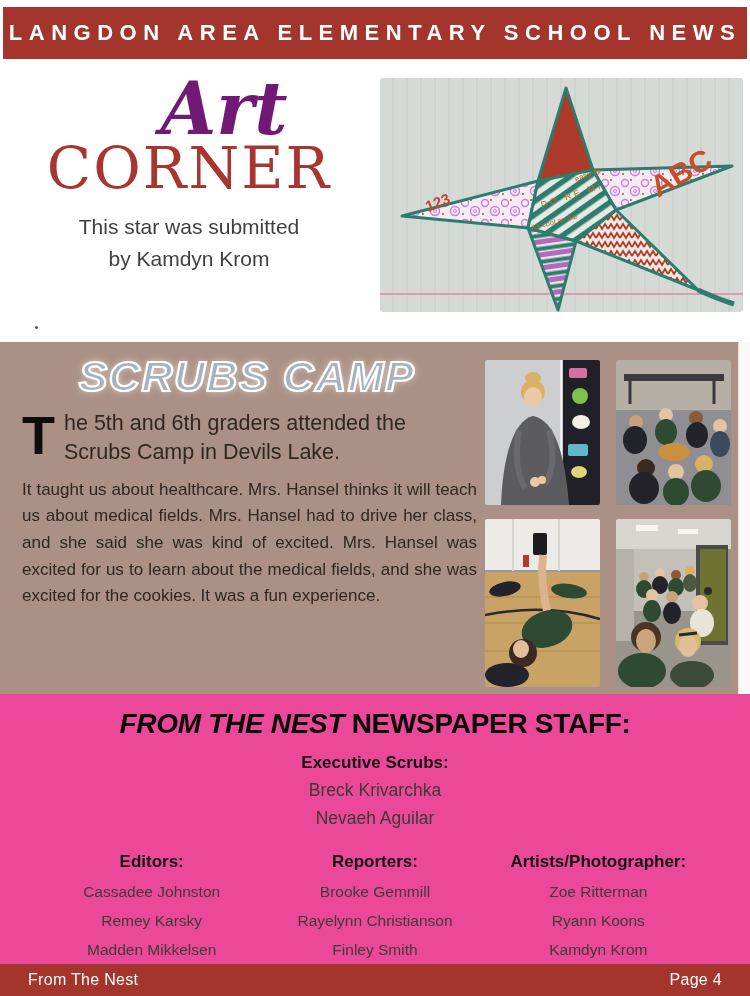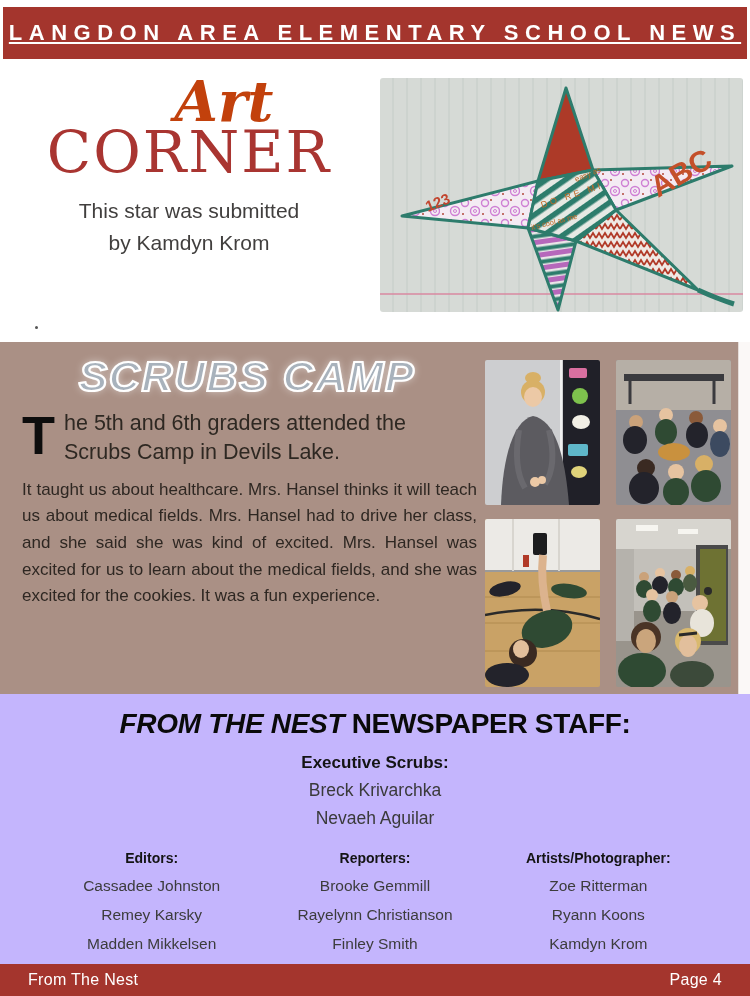--- a/index.html
+++ b/index.html
@@ -2,51 +2,51 @@
 <html><head>
 <meta charset="utf-8">
 <style>
   * { box-sizing: border-box; margin: 0; padding: 0; }
   html,body { background:#ffffff; }
   body { font-family: "Liberation Sans", sans-serif; }
   .page { position: relative; width: 750px; height: 996px; margin: 0 auto; background:#ffffff; overflow: hidden; }
 
   
   .banner { margin: 7px 3px 0 3px; height: 52px; background:#a4352d; display:flex; align-items:center; justify-content:center; }
-  .banner span { color:#ffffff; font-weight:700; font-size:22px; letter-spacing:6.5px; white-space:nowrap;text-decoration:underline; }
+  .banner span { color:#ffffff; font-weight:700; font-size:22px; letter-spacing:6.5px; white-space:nowrap; }
 
   
   .art-section { height: 283px; display:flex; }
   .art-left { width: 378px; padding-top: 12px; text-align:center; }
-  .art-script { font-family:"DejaVu Serif", serif; font-style: italic; font-weight:700; font-size: 56px; line-height: 1.0; color:#c2410c; margin-left: 70px; margin-top: 2px; }
+  .art-script { font-family:"DejaVu Serif", serif; font-style: italic; font-weight:700; font-size: 72px; line-height: 1.0; color:#701a75; margin-left: 70px; margin-top: 2px; }
   .art-main { font-family:"DejaVu Serif", serif; font-weight:400; font-size: 58px; line-height: 1.0; color:#a93531; letter-spacing: 2px; margin-top: -6px; }
   .art-caption { margin-top: 14px; font-size: 21px; line-height: 1.5; color:#413f3e; }
   .art-photo { position:absolute; left: 380px; top: 78px; width: 363px; height: 234px; border-radius: 3px; overflow:hidden; }
   .stray-dot { position:absolute; left:35px; top:326px; width:3px; height:3px; border-radius:50%; background:#555; }
 
   
   .scrubs { position: relative; height: 352px; background:#aa9085; padding: 10px 0 8px 22px; }
   .scrubs-edge { position:absolute; right:0; top:0; width:12px; height:100%; background:#fbf8f7; border-left:1px solid #e6ddd9; }
   .scrubs-title { width: 450px; text-align:center; font-style: italic; font-weight: 800; font-size: 43px; letter-spacing: 1.5px; color:#a8b2bc; -webkit-text-stroke: 2.2px #ffffff; text-shadow: 0 0 9px rgba(255,255,255,0.65), 0 0 2px rgba(255,255,255,0.9); margin-bottom: 8px; white-space:nowrap; }
   .scrubs-left { width: 455px; }
   .dropcap { float:left; font-size: 54px; line-height: 0.8; font-weight: 700; color:#0d0d0d; margin: 5px 9px 0 0; }
   .lead { font-size: 21.5px; line-height: 1.34; color:#2e2822; margin-bottom: 10px; }
   .scrubs-body { font-size: 17px; line-height: 1.57; text-align: justify; color:#2e2722; margin-bottom: 14px; }
   .scrubs-photos { position:absolute; top: 18px; right: 19px; width: 246px; display:grid; grid-template-columns: 115px 115px; grid-template-rows: 145px 168px; column-gap: 16px; row-gap: 14px; }
   .scrubs-photos svg { width:100%; height:100%; display:block; border-radius:2px; }
 
   
-  .staff { height: 270px; background:#c4b5fd; padding-top: 14px; text-align:center; }
+  .staff { height: 270px; background:#ec4899; padding-top: 14px; text-align:center; }
   .staff-title { font-size: 28px; font-weight: 800; color:#0a0a0a; letter-spacing: -0.3px; }
   .staff-title .it { font-style: italic; }
   .exec { margin-top: 10px; }
   .exec .colhead { font-size: 17px; font-weight: 700; color:#141414; line-height: 1.55; }
   .exec .name { font-size: 17.5px; color:#3a3a3a; line-height: 1.6; }
   .staff-cols { display:grid; grid-template-columns: 1fr 1fr 1fr; margin: 14px 40px 0 40px; }
-  .staff-cols .colhead { font-size: 14px; font-weight: 700; color:#141414; line-height: 1.85; }
+  .staff-cols .colhead { font-size: 17px; font-weight: 700; color:#141414; line-height: 1.85; }
   .staff-cols .name { font-size: 15.5px; color:#3c3c3c; line-height: 1.87; }
 
   
   .footer { position:absolute; left:0; bottom:0; width:750px; height:32px; background:#a4352d; color:#ffffff; display:flex; align-items:center; justify-content:space-between; padding: 0 28px; font-size: 16px; letter-spacing: 0.3px; }
 </style>
 </head>
 <body>
 
 <div class="page">
 

